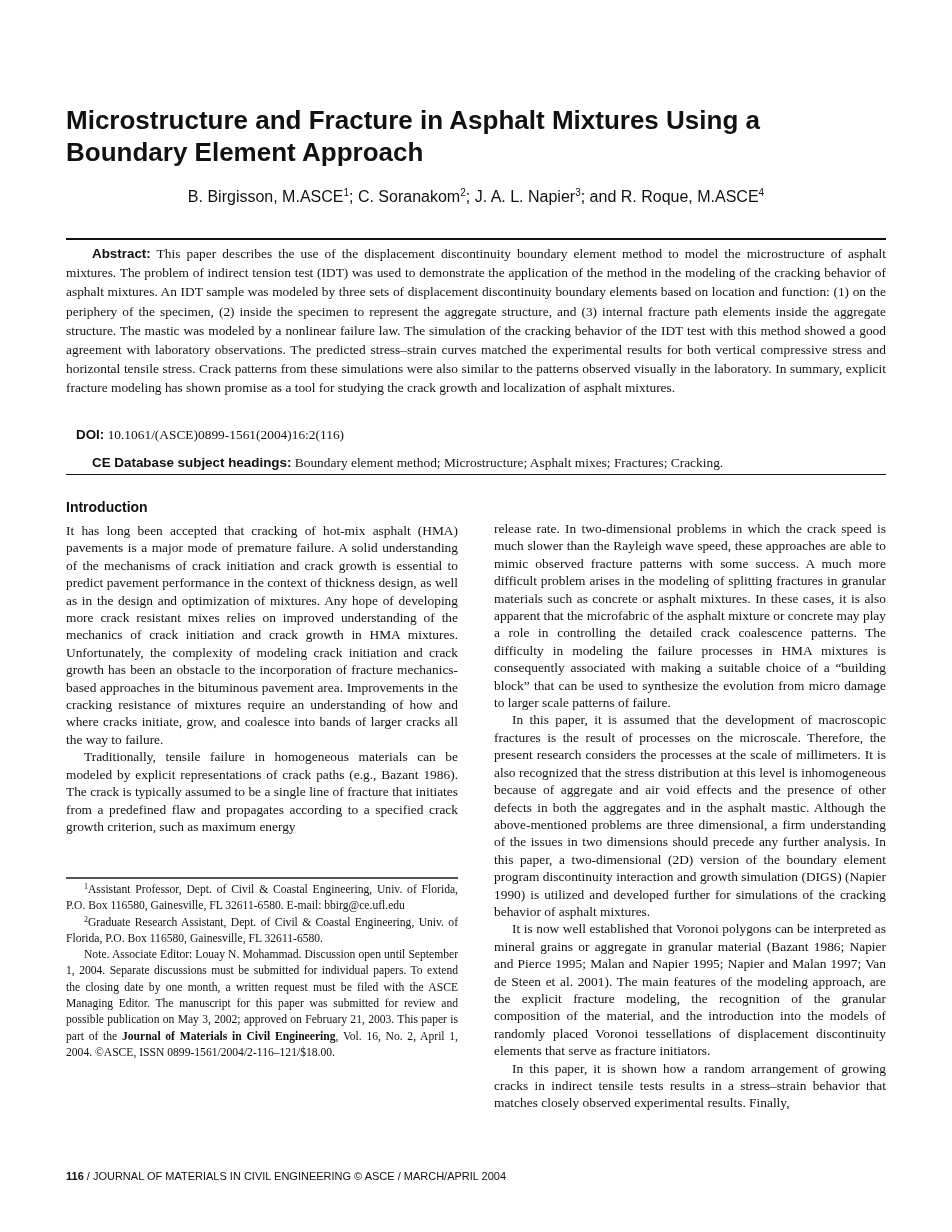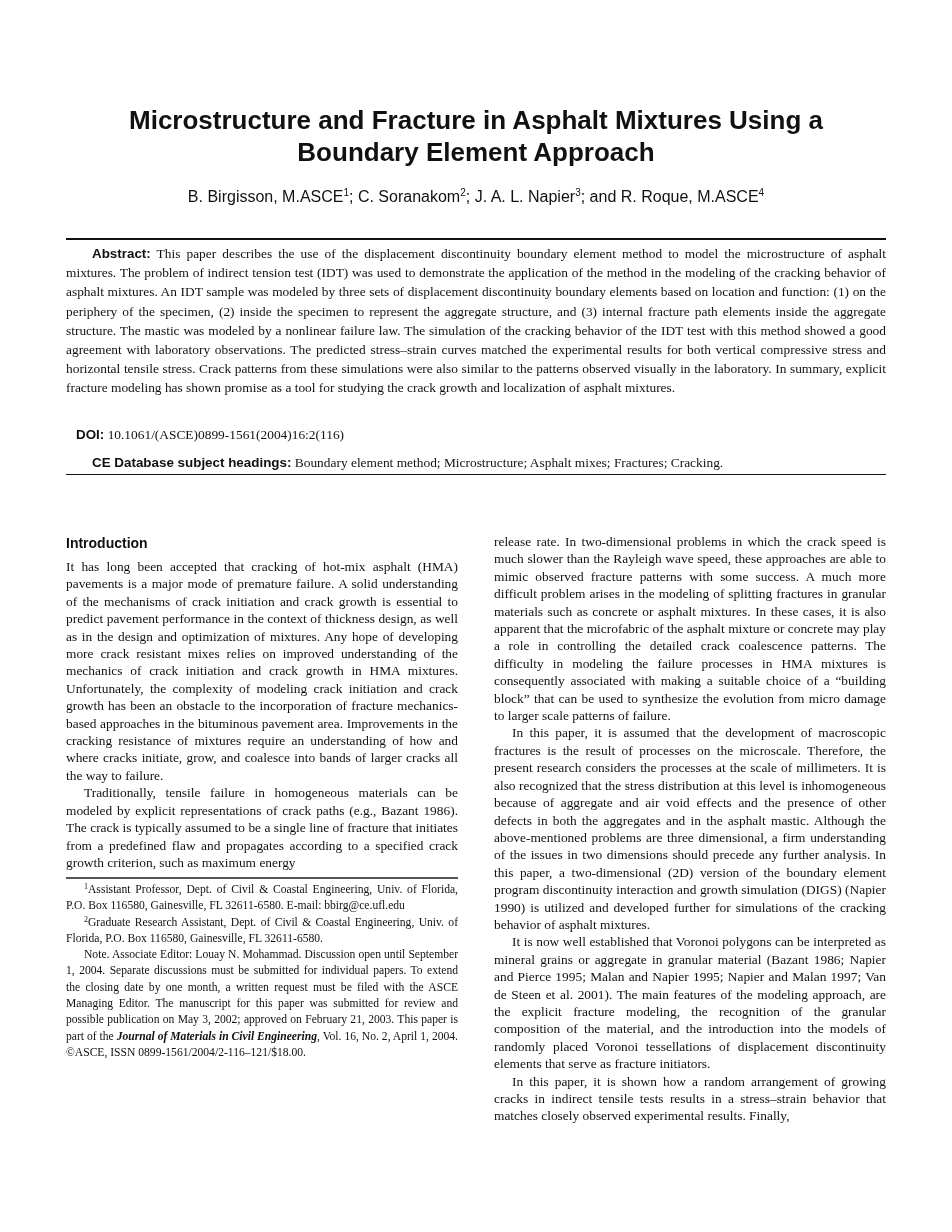--- a/index.html
+++ b/index.html
@@ -1,21 +1,21 @@
 <!DOCTYPE html>
 <html><head>
 <meta charset="utf-8">
 <style>
   html, body { margin: 0; padding: 0; background: #ffffff; }
   body { width: 952px; height: 1232px; position: relative; overflow: hidden; color: #111; }
   .page { position: absolute; left: 0; top: 0; width: 952px; height: 1232px; }
   .title {
     position: absolute; left: 66px; width: 820px; top: 104px;
     font-family: "Liberation Sans", sans-serif; font-weight: bold; font-size: 26px;
-    line-height: 32px; text-align: center; color: #111;
+    line-height: 32px; color: #111;
   }
   .authors {
     position: absolute; left: 66px; width: 820px; top: 186px;
     font-family: Liberation Sans, sans-serif; font-size: 16px; line-height: 22px; text-align: center;
   }
   .authors sup { font-size: 10px; vertical-align: 6px; line-height: 0; }
   .rule { position: absolute; left: 66px; width: 820px; background: #111; }
   .rule.top { top: 238px; height: 2px; }
   .rule.bottom { top: 474px; height: 1px; }
   .abstract {
@@ -24,33 +24,33 @@
   }
   .label { font-family: "Liberation Sans", sans-serif; font-weight: bold; font-size: 13.4px; margin-left: 26px; }
   .doi { position: absolute; left: 50px; width: 820px; top: 426px;
     font-family: "Liberation Serif", serif; font-size: 13.4px; line-height: 18px; }
   .headings { position: absolute; left: 66px; width: 820px; top: 454px;
     font-family: "Liberation Serif", serif; font-size: 13.4px; line-height: 18px; }
   .col { position: absolute; width: 392px;
     font-family: "Liberation Serif", serif; font-size: 13.4px; line-height: 17.4px; text-align: justify; }
   .col p { margin: 0; }
   .col p.indent { text-indent: 18px; }
-  .col.left { left: 66px; top: 534px; }
-  .col.right { left: 494px; top: 533px; }
+  .col.left { left: 66px; top: 498px; }
+  .col.right { left: 494px; top: 520px; }
   .section-heading { font-family: "Liberation Sans", sans-serif; font-weight: bold; font-size: 14px;
     line-height: 18px; margin: 0 0 6px 0 !important; text-align: left; }
   .fn-rule { position: absolute; left: 66px; width: 392px; top: 877px; height: 2px; background: #555; }
   .footnotes { position: absolute; left: 66px; width: 392px; top: 882px;
     font-family: "Liberation Serif", serif; font-size: 11.6px; line-height: 16.3px; text-align: justify; }
   .footnotes p { margin: 0; text-indent: 18px; }
   .footnotes sup { font-size: 8px; vertical-align: 4px; line-height: 0; }
   .footer { position: absolute; left: 66px; top: 1169px;
     font-family: "Liberation Sans", sans-serif; font-size: 11px; line-height: 14px; }
   .footer b { font-weight: bold; }
-  .it { font-style: italic; font-weight: bold; }
+  .it { font-weight: bold; }
 </style>
 </head>
 <body>
 
 <div class="page">
 
   <h1 class="title" style="margin:0;font-weight:bold;">Microstructure and Fracture in Asphalt Mixtures Using a Boundary Element Approach</h1>
 
   <div class="authors">
     <span><span>B. Birgisson, M.ASCE</span><sup>1</sup><span>; </span></span><span><span>C. Soranakom</span><sup>2</sup><span>; </span></span><span><span>J. A. L. Napier</span><sup>3</sup><span>; and </span></span><span><span>R. Roque, M.ASCE</span><sup>4</sup></span>
@@ -89,14 +89,17 @@
     <p><span>Note. Associate Editor: Louay N. Mohammad. Discussion open until September 1, 2004. Separate discussions must be submitted for individual papers. To extend the closing date by one month, a written request must be filed with the ASCE Managing Editor. The manuscript for this paper was submitted for review and possible publication on May 3, 2002; approved on February 21, 2003. This paper is part of the </span><span class="it">Journal of Materials in Civil Engineering</span><span>, Vol. 16, No. 2, April 1, 2004. ©ASCE, ISSN 0899-1561/2004/2-116–121/$18.00.</span></p>
   </div>
 
   <div class="col right">
     <p>release rate. In two-dimensional problems in which the crack speed is much slower than the Rayleigh wave speed, these approaches are able to mimic observed fracture patterns with some success. A much more difficult problem arises in the modeling of splitting fractures in granular materials such as concrete or asphalt mixtures. In these cases, it is also apparent that the microfabric of the asphalt mixture or concrete may play a role in controlling the detailed crack coalescence patterns. The difficulty in modeling the failure processes in HMA mixtures is consequently associated with making a suitable choice of a “building block” that can be used to synthesize the evolution from micro damage to larger scale patterns of failure.</p>
     <p class="indent">In this paper, it is assumed that the development of macroscopic fractures is the result of processes on the microscale. Therefore, the present research considers the processes at the scale of millimeters. It is also recognized that the stress distribution at this level is inhomogeneous because of aggregate and air void effects and the presence of other defects in both the aggregates and in the asphalt mastic. Although the above-mentioned problems are three dimensional, a firm understanding of the issues in two dimensions should precede any further analysis. In this paper, a two-dimensional (2D) version of the boundary element program discontinuity interaction and growth simulation (DIGS) (Napier 1990) is utilized and developed further for simulations of the cracking behavior of asphalt mixtures.</p>
     <p class="indent">It is now well established that Voronoi polygons can be interpreted as mineral grains or aggregate in granular material (Bazant 1986; Napier and Pierce 1995; Malan and Napier 1995; Napier and Malan 1997; Van de Steen et al. 2001). The main features of the modeling approach, are the explicit fracture modeling, the recognition of the granular composition of the material, and the introduction into the models of randomly placed Voronoi tessellations of displacement discontinuity elements that serve as fracture initiators.</p>
     <p class="indent">In this paper, it is shown how a random arrangement of growing cracks in indirect tensile tests results in a stress–strain behavior that matches closely observed experimental results. Finally,</p>
   </div>
 
+  <div class="footer">
+    <b>116</b><span> / JOURNAL OF MATERIALS IN CIVIL ENGINEERING © ASCE / MARCH/APRIL 2004</span>
+  </div>
 
 </div>
 
 </body></html>

